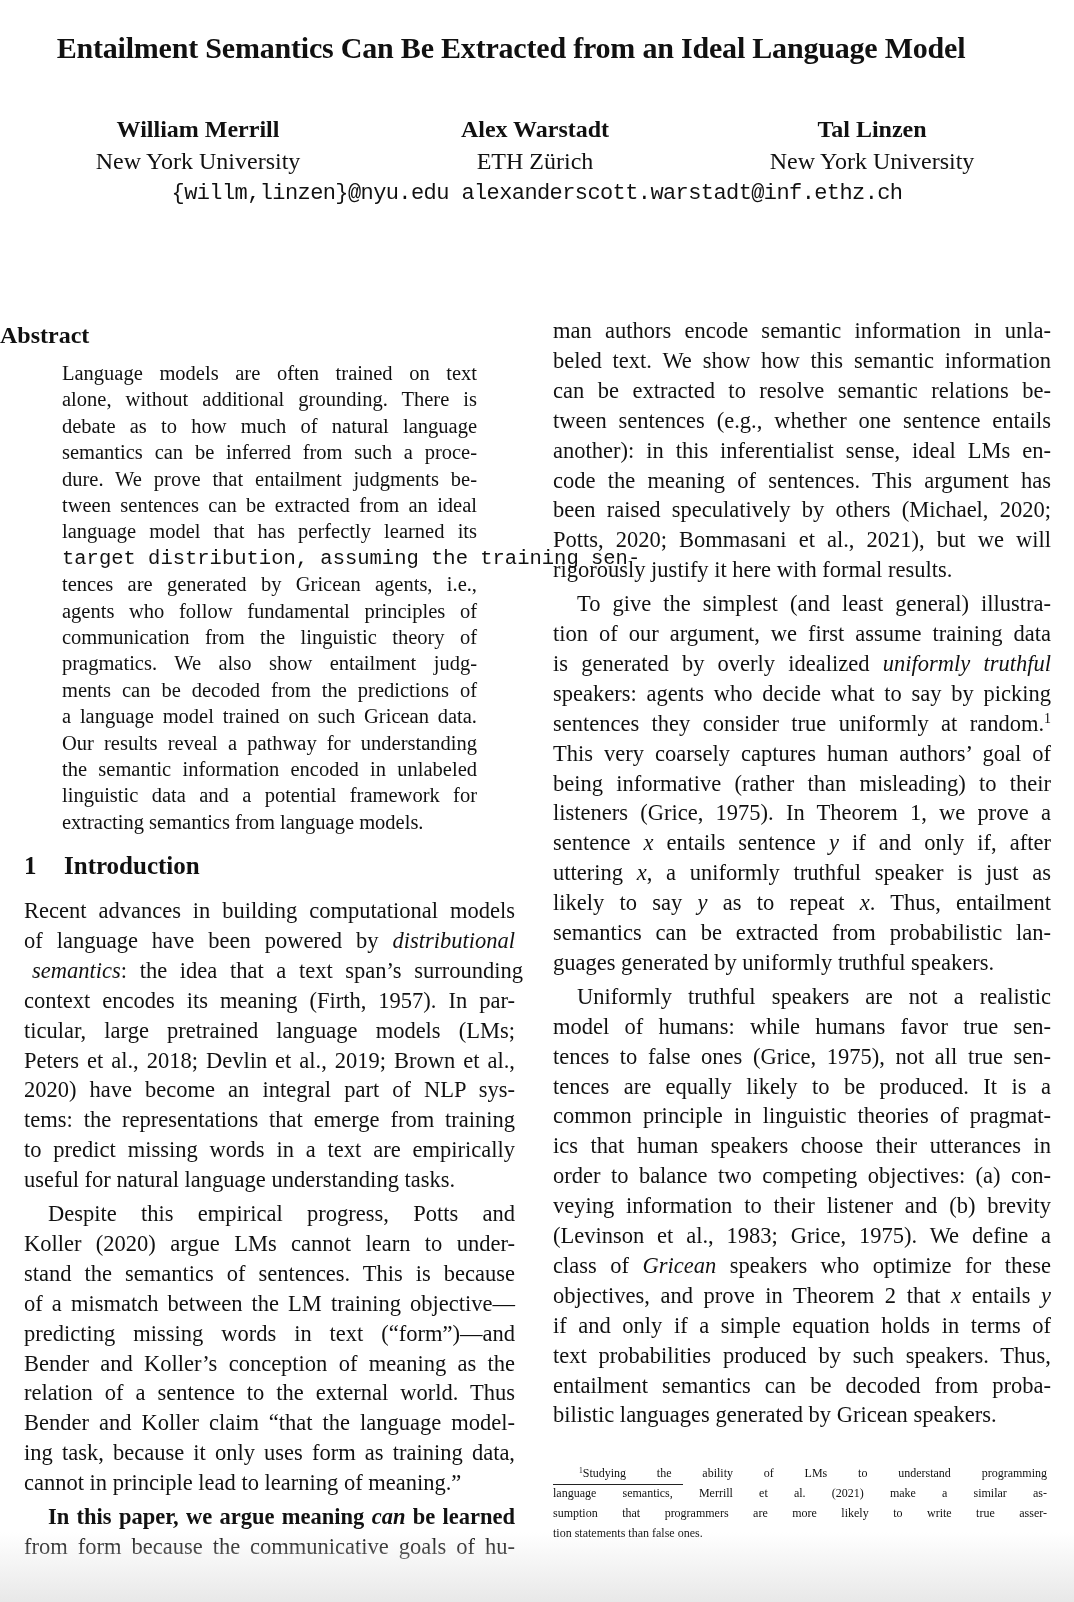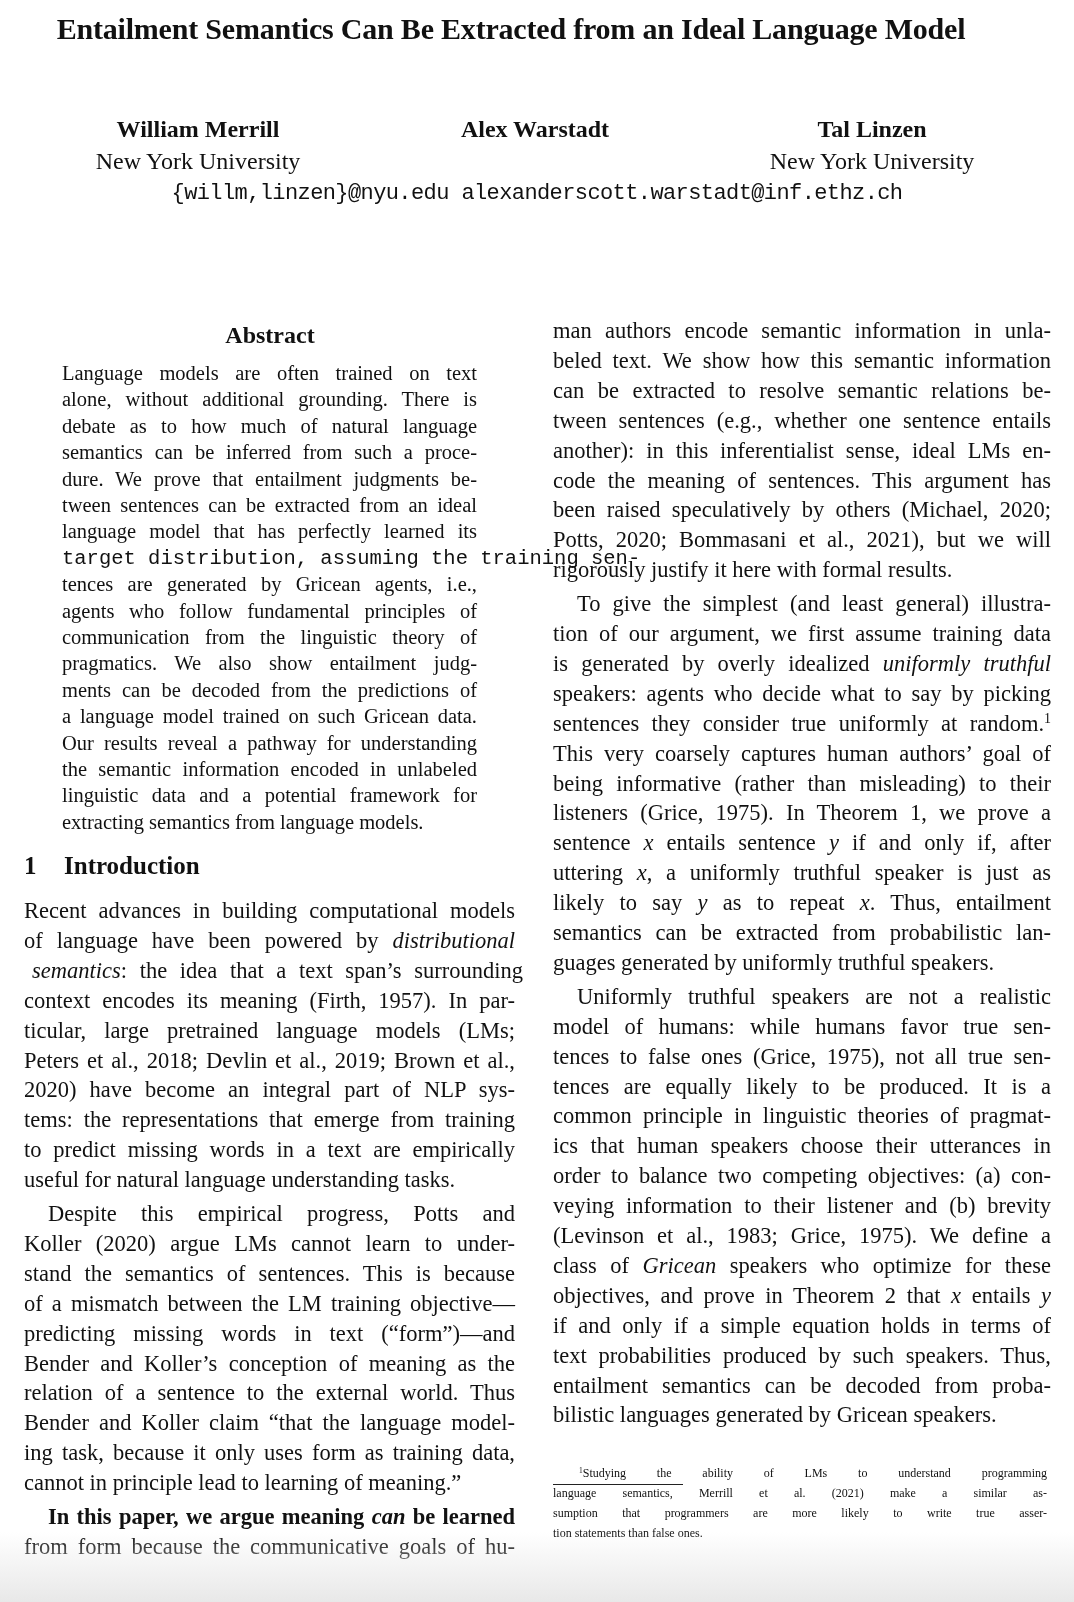--- a/index.html
+++ b/index.html
@@ -7,33 +7,33 @@
     width: 1074px; height: 1602px; position: relative; overflow: hidden;
     background: #ffffff; color: #111111;
     font-family: "Liberation Serif", "DejaVu Serif", serif;
   }
   .fade {
     position: absolute; left: 0; right: 0; bottom: 0; height: 70px;
     background: linear-gradient(to bottom, rgba(255,255,255,0), rgba(232,232,232,1));
     pointer-events: none;
   }
   .title {
-    position: absolute; left: 0; width: 1022px; top: 0; text-align: center;
+    position: absolute; left: 0; width: 1022px; top: 19px; text-align: center;
     font-weight: bold; font-size: 30px; letter-spacing: -0.2px; margin-top: 12px;
   }
   .author { position: absolute; text-align: center; width: 300px; }
   .author .name { font-weight: bold; font-size: 24px; line-height: 32px; display: block; }
   .author .aff { font-size: 24px; line-height: 32px; display: block; }
   .emails {
     position: absolute; top: 180px; left: 0; width: 1074px; text-align: center;
     font-family: "Liberation Mono", "DejaVu Sans Mono", monospace; font-size: 22px; line-height: 28px;
     letter-spacing: -0.6px;
   }
   .abs-head {
-    position: absolute; top: 322px; left: 0; width: 540px; text-align: center;
+    position: absolute; top: 322px; left: 0; width: 540px; 
     font-weight: bold; font-size: 24px;
   }
   .line { position: absolute; white-space: nowrap; text-align: justify; text-align-last: justify; }
   .abs .line { left: 62px; width: 415px; font-size: 20.5px; }
   .left .line { left: 24px; width: 491px; font-size: 22.5px; }
   .right .line { left: 553px; width: 498px; font-size: 22.5px; }
   .line.last { text-align-last: left; }
   .line.indent { padding-left: 24px; box-sizing: border-box; }
   .sec-head {
     position: absolute; top: 852px; left: 24px; font-weight: bold; font-size: 25px;
@@ -49,20 +49,21 @@
 <body>
 
 <h1 class="title">Entailment Semantics Can Be Extracted from an Ideal Language Model</h1>
 
 <div class="author" style="left:48px; top:113px;">
   <span class="name">William Merrill</span>
   <span class="aff">New York University</span>
 </div>
 <div class="author" style="left:385px; top:113px;">
   <span class="name">Alex Warstadt</span>
+  <span class="aff">ETH Zürich</span>
 </div>
 <div class="author" style="left:722px; top:113px;">
   <span class="name">Tal Linzen</span>
   <span class="aff">New York University</span>
 </div>
 
 <div class="emails">{willm,linzen}@nyu.edu alexanderscott.warstadt@inf.ethz.ch</div>
 
 <div class="abs-head">Abstract</div>
 <div class="abs" id="abs">

